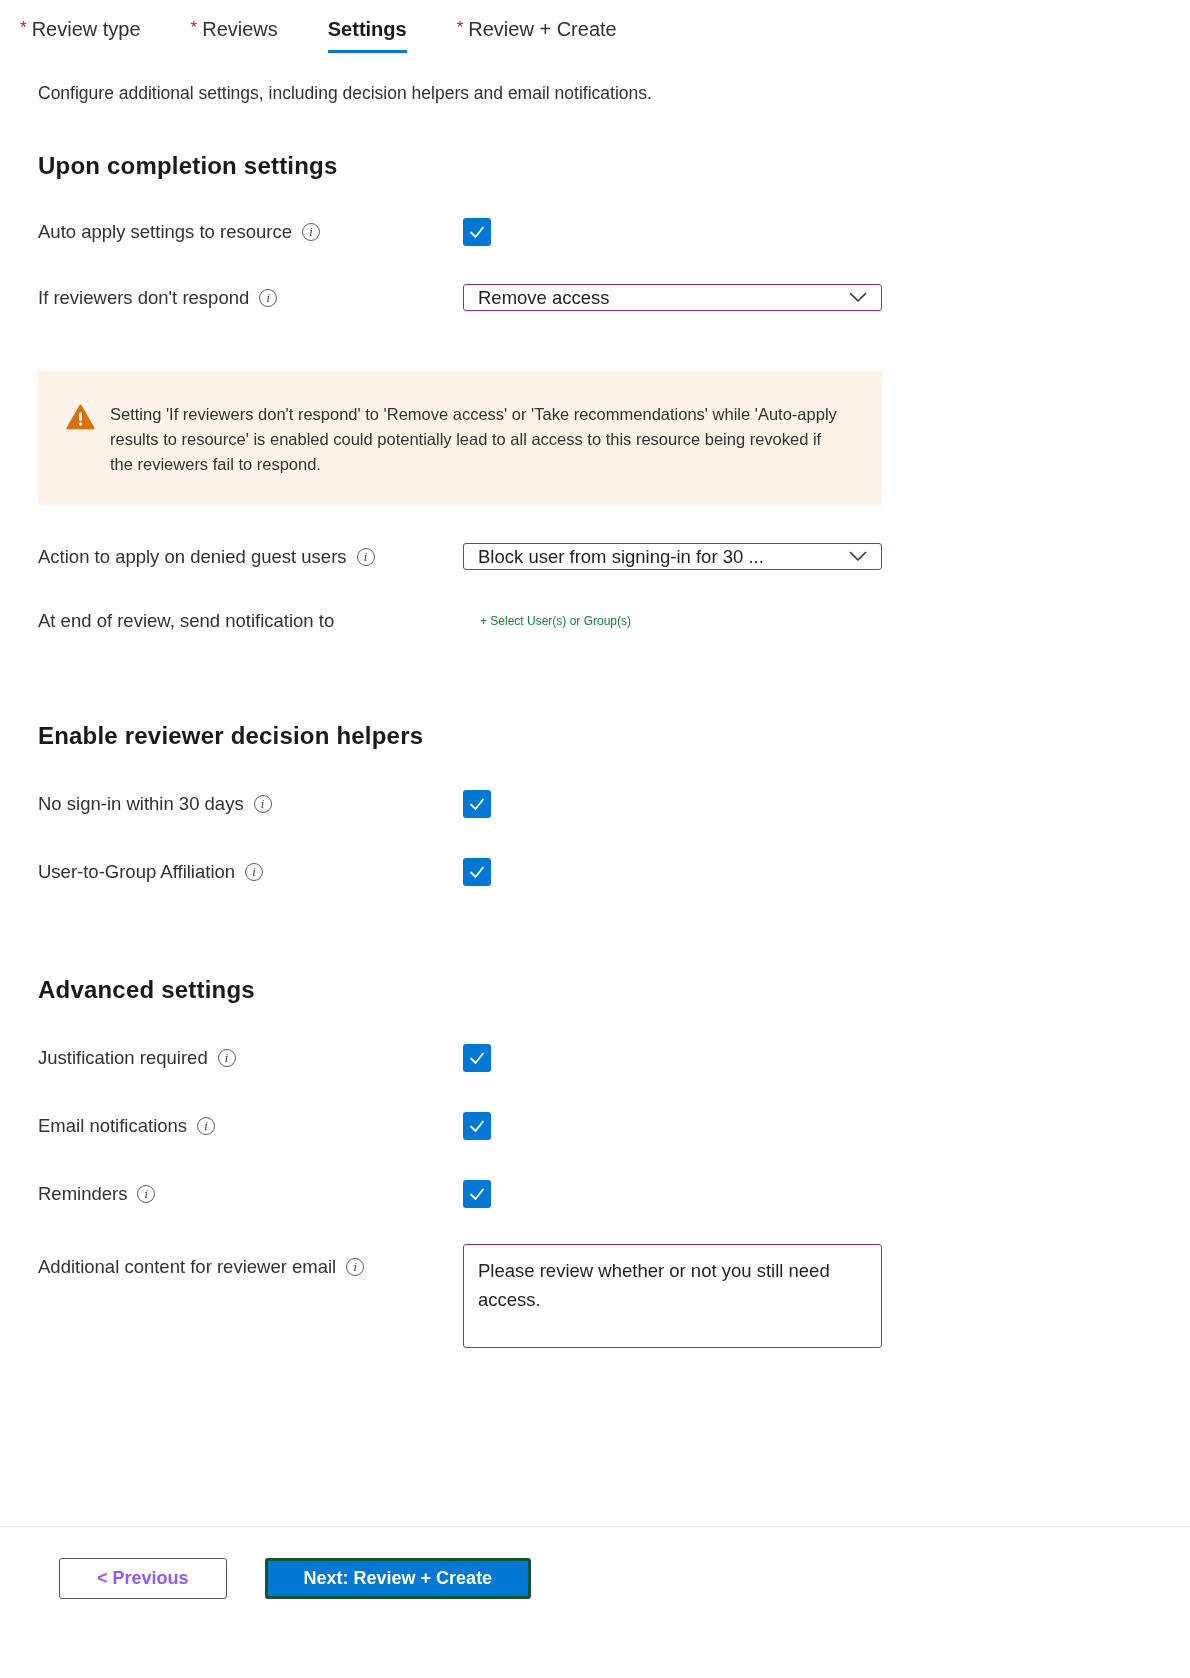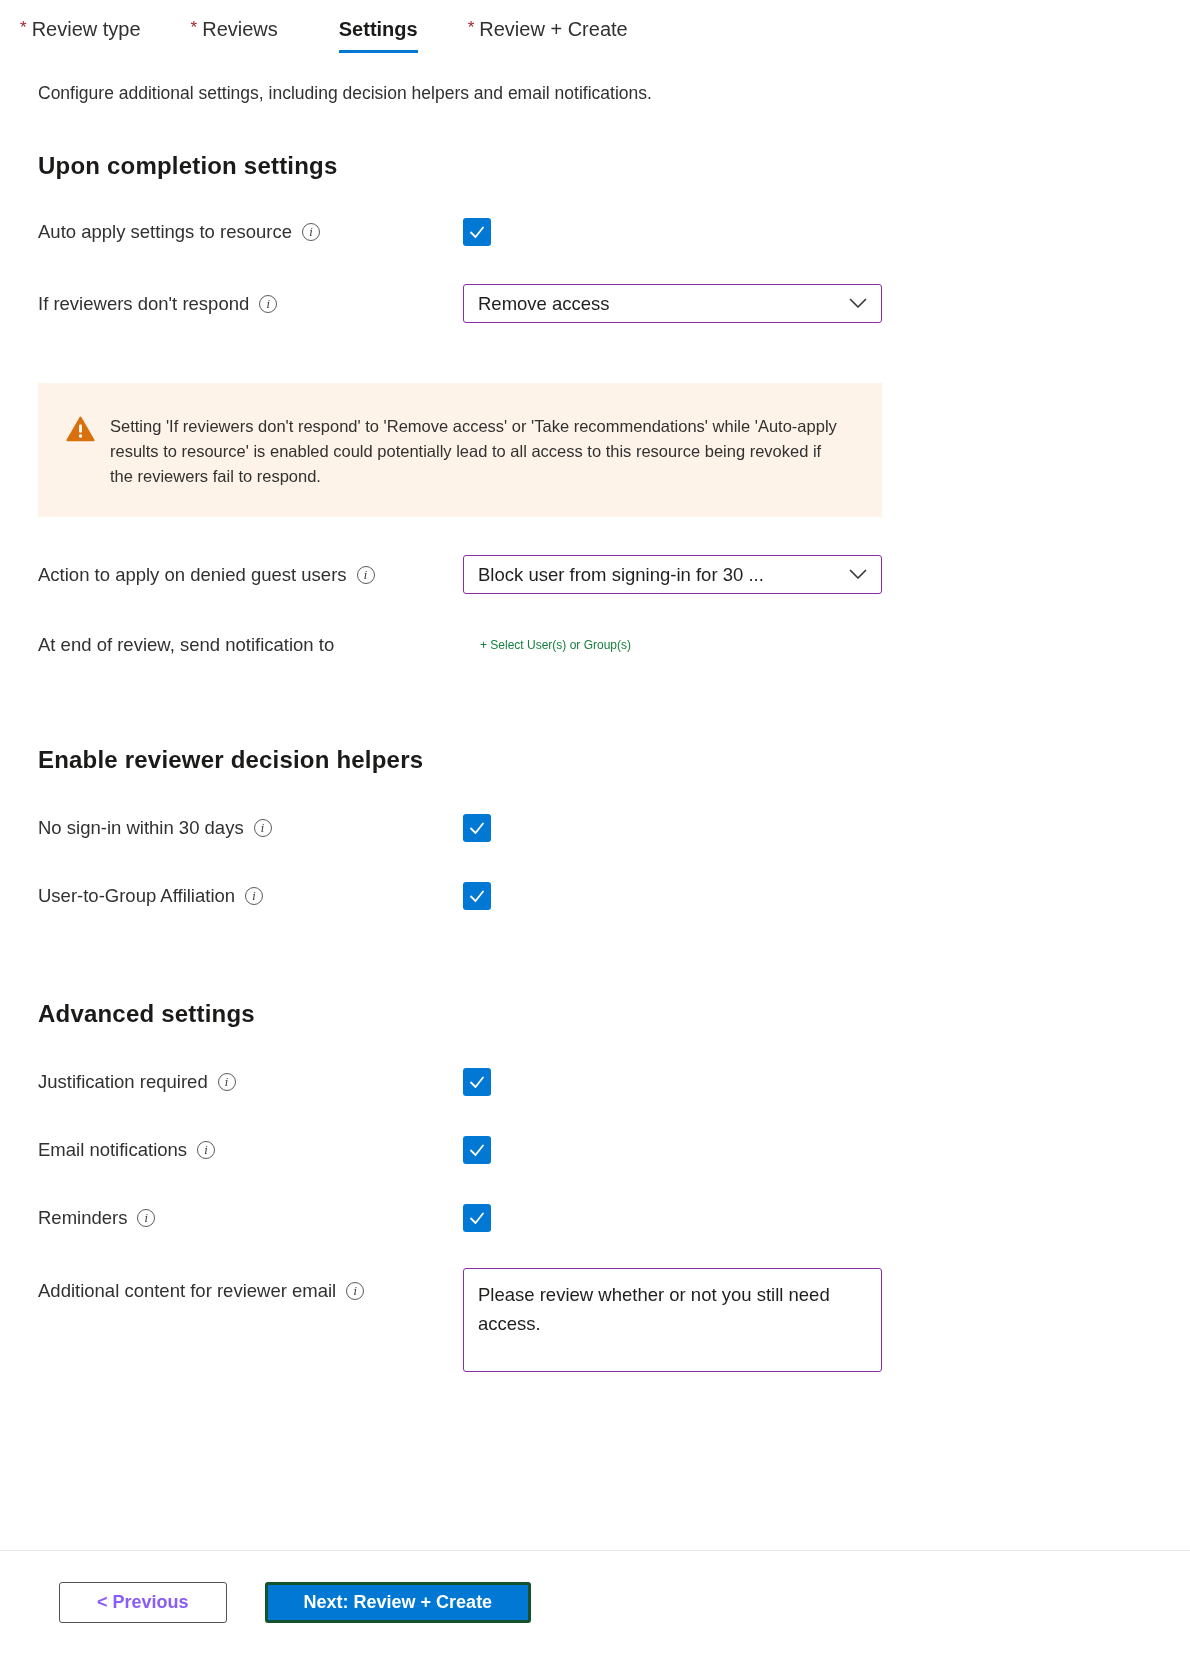--- a/index.html
+++ b/index.html
@@ -7,21 +7,21 @@
   body {
     width:1190px; min-height:1678px;
     font-family:"Liberation Sans", sans-serif;
     color:#323130; overflow-x:hidden;
   }
   .page { width:1190px; position:relative; }
 
   
   .tabs { display:flex; gap:50px; padding:18px 0 0 20px; align-items:flex-end; }
   .tab { font-size:20px; color:#323130; padding-bottom:9px; border-bottom:3px solid transparent; cursor:pointer; white-space:nowrap; }
-  .tab.active { font-weight:700; color:#1b1a19; border-bottom-color:#0078d4;margin-left:11px; }
+  .tab.active { font-weight:700; color:#1b1a19; border-bottom-color:#0078d4; }
   .req { color:#a4262c; font-size:17px; margin-right:5px; position:relative; top:-3px; }
 
   .intro { margin:30px 0 0 38px; font-size:17.5px; color:#323130; }
 
   h2.section { margin:48px 0 0 38px; font-size:24px; font-weight:700; color:#1b1a19; letter-spacing:.2px; }
   h2.sp-lg { margin-top:90px; }
 
   
   .row { display:flex; align-items:center; margin-left:38px; }
   .row-label { width:425px; flex-shrink:0; display:flex; align-items:center; font-size:18.5px; color:#323130; }
@@ -31,21 +31,21 @@
     font-size:11.5px; color:#444342; margin-left:10px; flex-shrink:0; cursor:pointer;
     font-family:"DejaVu Serif", serif; font-style:italic;
   }
 
   .checkbox {
     width:28px; height:28px; background:#0078d4; border-radius:3px;
     display:flex; align-items:center; justify-content:center; cursor:pointer;
   }
 
   .dropdown {
-    width:419px; height:39px; border:1.5px solid #8a2da5; border-radius:3px;
+    width:419px; height:27px; border:1.5px solid #8a2da5; border-radius:3px;
     display:flex; align-items:center; justify-content:space-between;
     padding:0 14px 0 14px; font-size:18.5px; color:#201f1e; cursor:pointer; background:#fff;
   }
   .dd-chevron { flex-shrink:0; margin-left:10px; }
 
   
   .banner {
     margin:60px 0 0 38px; width:844px; background:#fdf3e9;
     display:flex; gap:15px; padding:31px 36px 28px 28px;
   }

